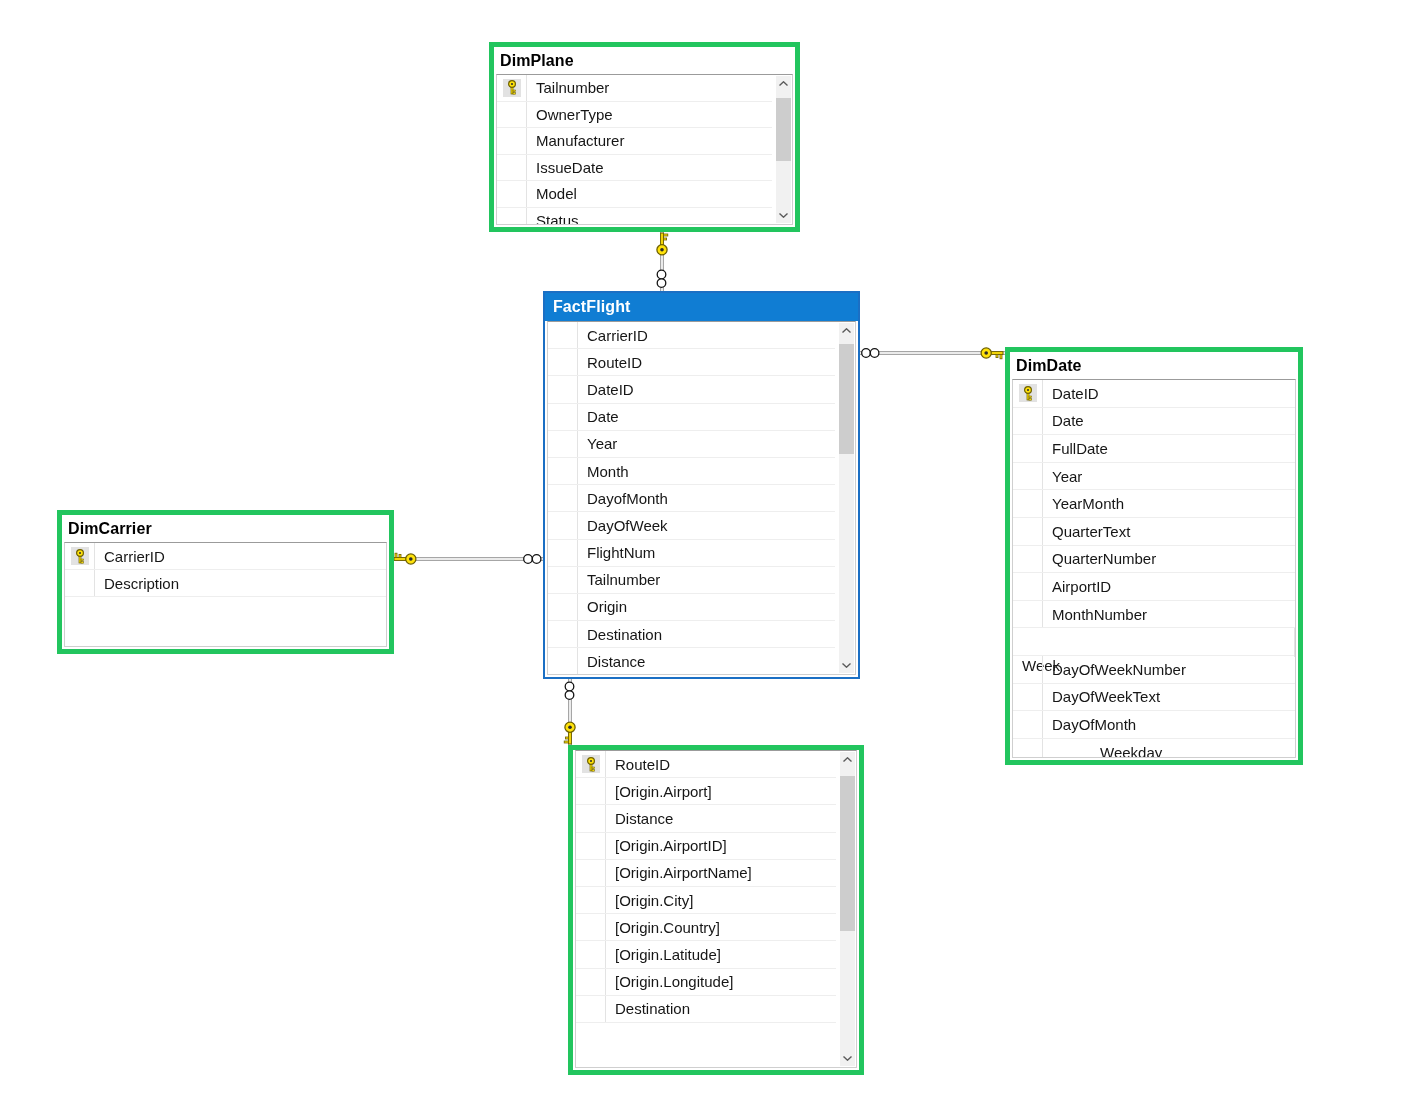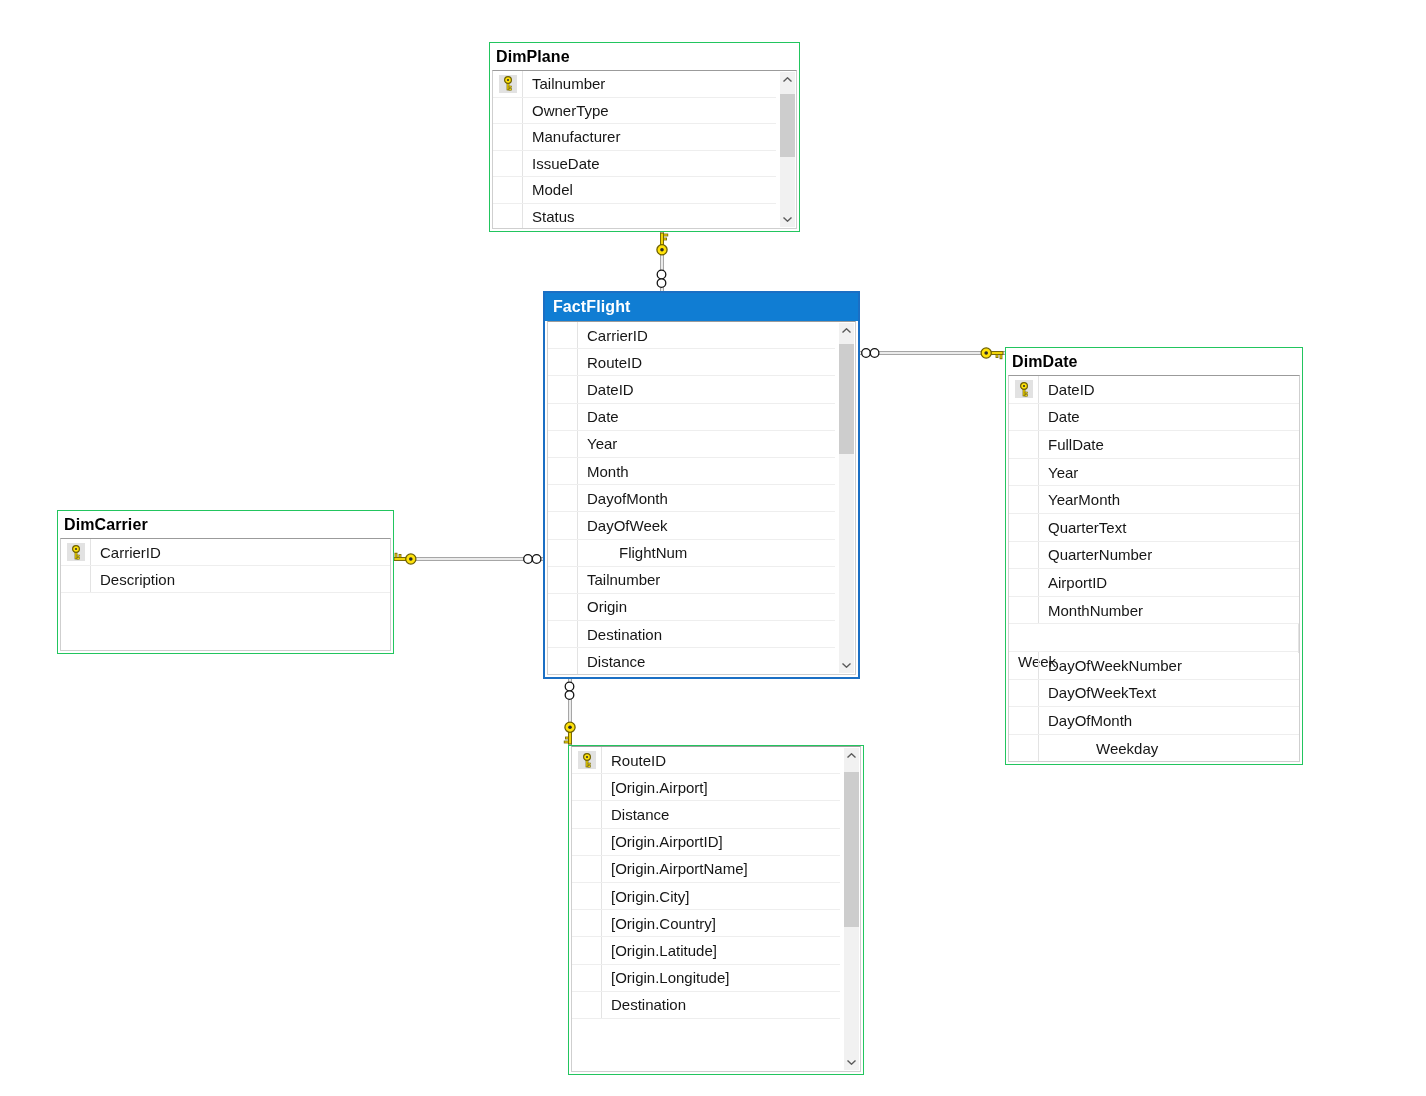--- a/index.html
+++ b/index.html
@@ -1,21 +1,21 @@
 <!DOCTYPE html>
 <html><head>
 <meta charset="utf-8">
 <style>
   html,body { margin:0; padding:0; background:#ffffff; }
   body { font-family:"Liberation Sans", sans-serif; }
   #canvas { position:relative; width:1426px; height:1096px; background:#ffffff; overflow:hidden; }
 
   
   .tbl { position:absolute; box-sizing:border-box; background:#fff;
-         border:1px solid #22c55e; display:flex; flex-direction:column; }
+         border:5px solid #22c55e; display:flex; flex-direction:column; }
   .tbl.selected { border:2px solid #1b6fc4; }
   .tbl-header { flex:0 0 auto; height:27px; display:flex; align-items:center;
                 font-weight:bold; font-size:16px; color:#000; padding-left:6px;
                 letter-spacing:0.1px; }
   .tbl.selected .tbl-header { height:28px; background:#107dd3; color:#fff; padding-left:8px; }
   .tbl-grid { position:relative; flex:1 1 auto; margin:0 2px 2px 2px;
               border:1px solid #cfcfcf; border-top:1px solid #9b9b9b;
               overflow:hidden; background:#fff; }
   .rows { position:absolute; left:0; top:0; right:0; bottom:0; }
   .tbl-grid.has-scroll .rows { right:20px; }
@@ -211,21 +211,21 @@
             <div class="fname">Month</div>
           </div>
           <div class="row" style="height: 27.2px;">
             <div class="gutter"></div>
             <div class="fname">DayofMonth</div>
           </div>
           <div class="row" style="height: 27.2px;">
             <div class="gutter"></div>
             <div class="fname">DayOfWeek</div>
           </div>
-          <div class="row" style="height: 27.2px; gap: 32px;">
+          <div class="row" style="height: 27.2px;">
             <div class="gutter"></div>
             <div class="fname">FlightNum</div>
           </div>
           <div class="row" style="height: 27.2px;">
             <div class="gutter"></div>
             <div class="fname">Tailnumber</div>
           </div>
           <div class="row" style="height: 27.2px;">
             <div class="gutter"></div>
             <div class="fname">Origin</div>

